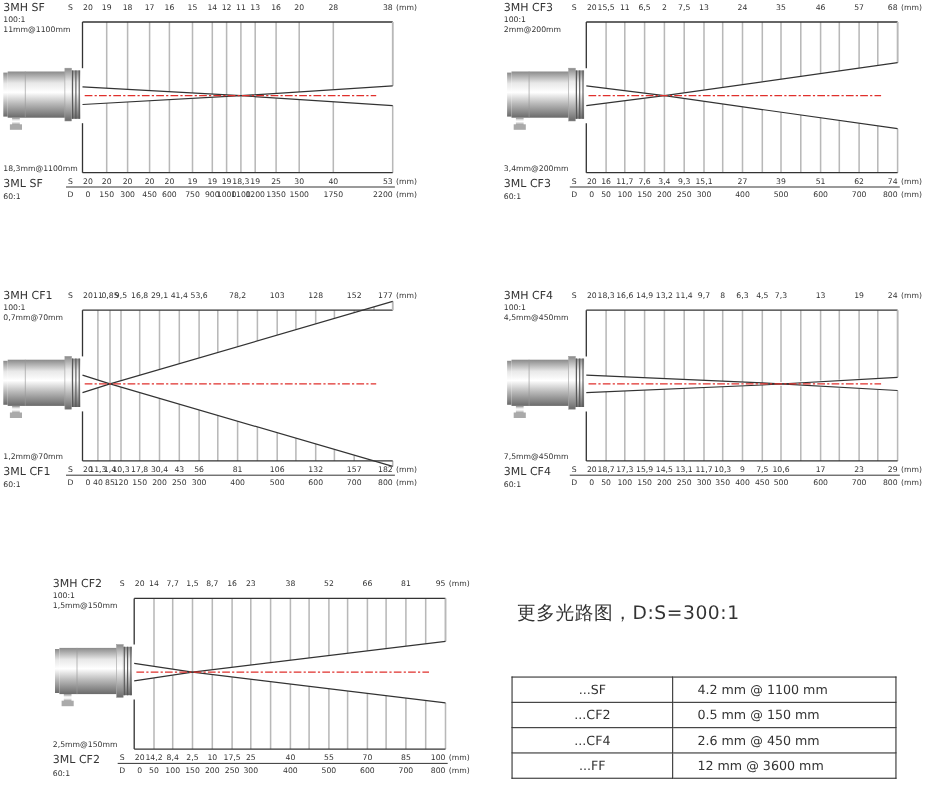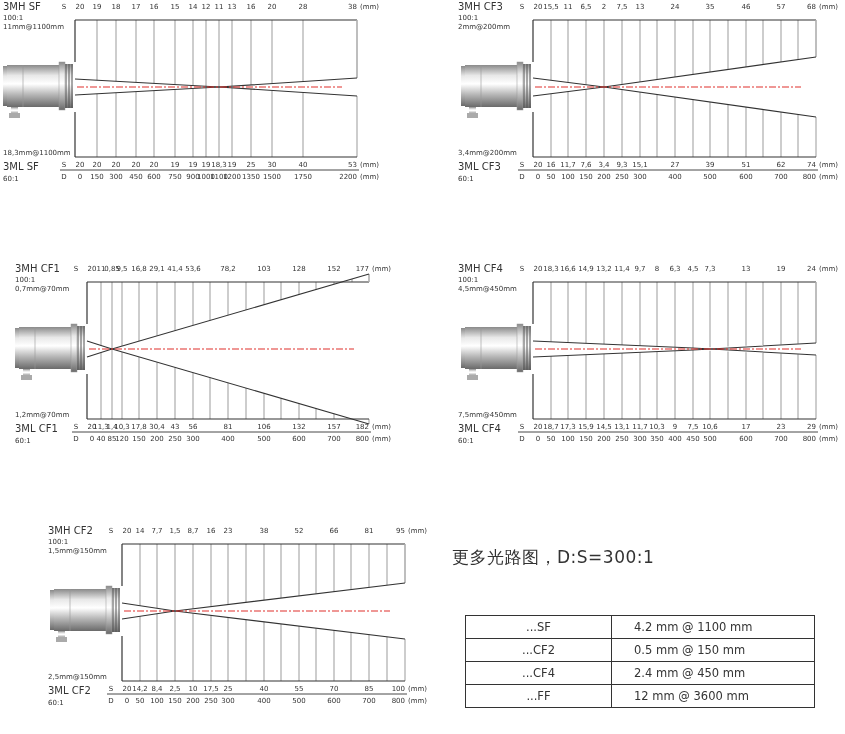--- a/index.html
+++ b/index.html
@@ -1,20 +1,20 @@
 <!DOCTYPE html>
 <html><head>
 <meta charset="utf-8">
 <style>
   html,body{margin:0;padding:0;background:#ffffff;}
   body{width:845px;height:734px;position:relative;overflow:hidden;font-family:"DejaVu Sans",sans-serif;color:#222;}
   .panel{position:absolute;width:400px;height:190px;}
   .panel svg{position:absolute;left:0;top:0;overflow:visible;}
   .t{font-family:"DejaVu Sans",sans-serif;fill:#333;}
-  .title{position:absolute;left:452px;top:546px;font-size:17px;color:#333;letter-spacing:0.5px;}
+  .title{position:absolute;left:470px;top:546px;font-size:17px;color:#333;letter-spacing:0.5px;}
   table.spec{position:absolute;left:465px;top:581px;width:350px;border-collapse:collapse;font-size:11.5px;color:#333;margin-top:34px;}
   table.spec td{border:1px solid #333;height:22px;padding:0;}
   table.spec td.k{width:145px;text-align:center;}
   table.spec td.v{padding-left:22px;}
 </style>
 </head>
 <body>
 
 <div id="panels">
     <div class="panel" style="left: 0px; top: 0px;">
@@ -238,21 +238,21 @@
         <text x="167" y="179" font-size="7" text-anchor="middle" class="t">250</text>
         <text x="185" y="179" font-size="7" text-anchor="middle" class="t">300</text>
         <text x="220" y="179" font-size="7" text-anchor="middle" class="t">400</text>
         <text x="255" y="179" font-size="7" text-anchor="middle" class="t">500</text>
         <text x="291" y="179" font-size="7" text-anchor="middle" class="t">600</text>
         <text x="326" y="179" font-size="7" text-anchor="middle" class="t">700</text>
         <text x="361" y="179" font-size="7" text-anchor="end" class="t">800</text>
         <text x="364" y="179" font-size="7" text-anchor="start" class="t">(mm)</text>
       </svg>
     </div>
-    <div class="panel" style="left: 12px; top: 262px;">
+    <div class="panel" style="left: 0px; top: 262px;">
       <svg width="400" height="200" viewBox="0 0 400 200">
         <line x1="89" y1="20" x2="89" y2="83.48" stroke="#b8b8b8" stroke-width="1.4"></line>
         <line x1="89" y1="90.52" x2="89" y2="157" stroke="#b8b8b8" stroke-width="1.4"></line>
         <line x1="100" y1="20" x2="100" y2="87" stroke="#b8b8b8" stroke-width="1.4"></line>
         <line x1="100" y1="87" x2="100" y2="157" stroke="#b8b8b8" stroke-width="1.4"></line>
         <line x1="110" y1="20" x2="110" y2="84.08171206225681" stroke="#b8b8b8" stroke-width="1.4"></line>
         <line x1="110" y1="89.91828793774319" x2="110" y2="157" stroke="#b8b8b8" stroke-width="1.4"></line>
         <line x1="127" y1="20" x2="127" y2="79.12062256809338" stroke="#b8b8b8" stroke-width="1.4"></line>
         <line x1="127" y1="94.87937743190662" x2="127" y2="157" stroke="#b8b8b8" stroke-width="1.4"></line>
         <line x1="145" y1="20" x2="145" y2="73.86770428015564" stroke="#b8b8b8" stroke-width="1.4"></line>
@@ -606,20 +606,20 @@
     <tr>
       <td class="k">...SF</td>
       <td class="v">4.2 mm @ 1100 mm</td>
     </tr>
     <tr>
       <td class="k">...CF2</td>
       <td class="v">0.5 mm @ 150 mm</td>
     </tr>
     <tr>
       <td class="k">...CF4</td>
-      <td class="v">2.4 mm @ 450 mm</td>
+      <td class="v">2.6 mm @ 450 mm</td>
     </tr>
     <tr>
       <td class="k">...FF</td>
       <td class="v">12 mm @ 3600 mm</td>
     </tr>
   </tbody>
 </table>
 
 </body></html>

